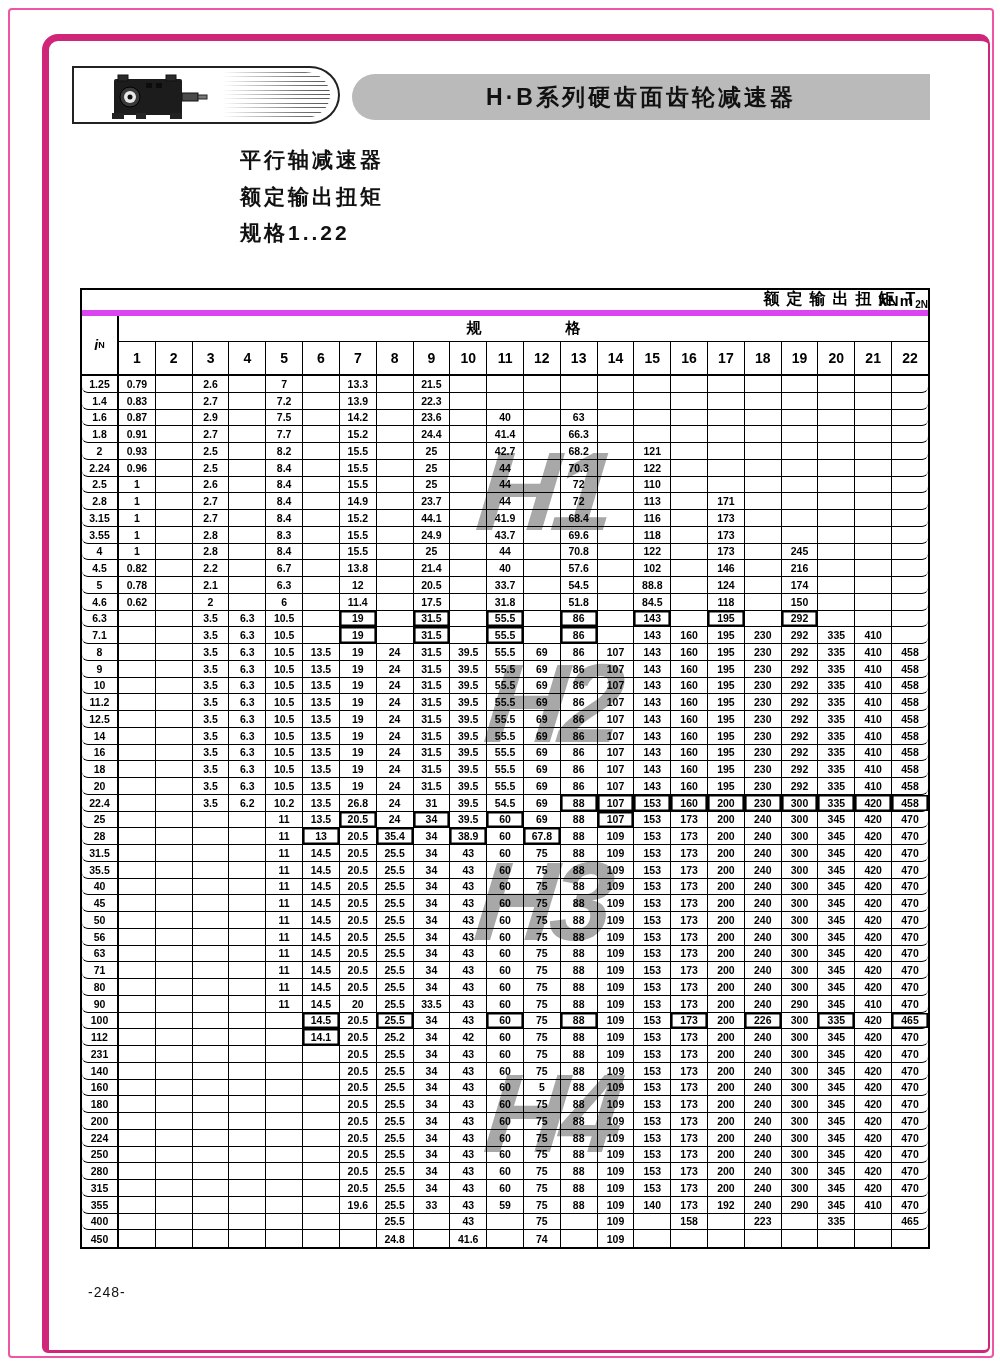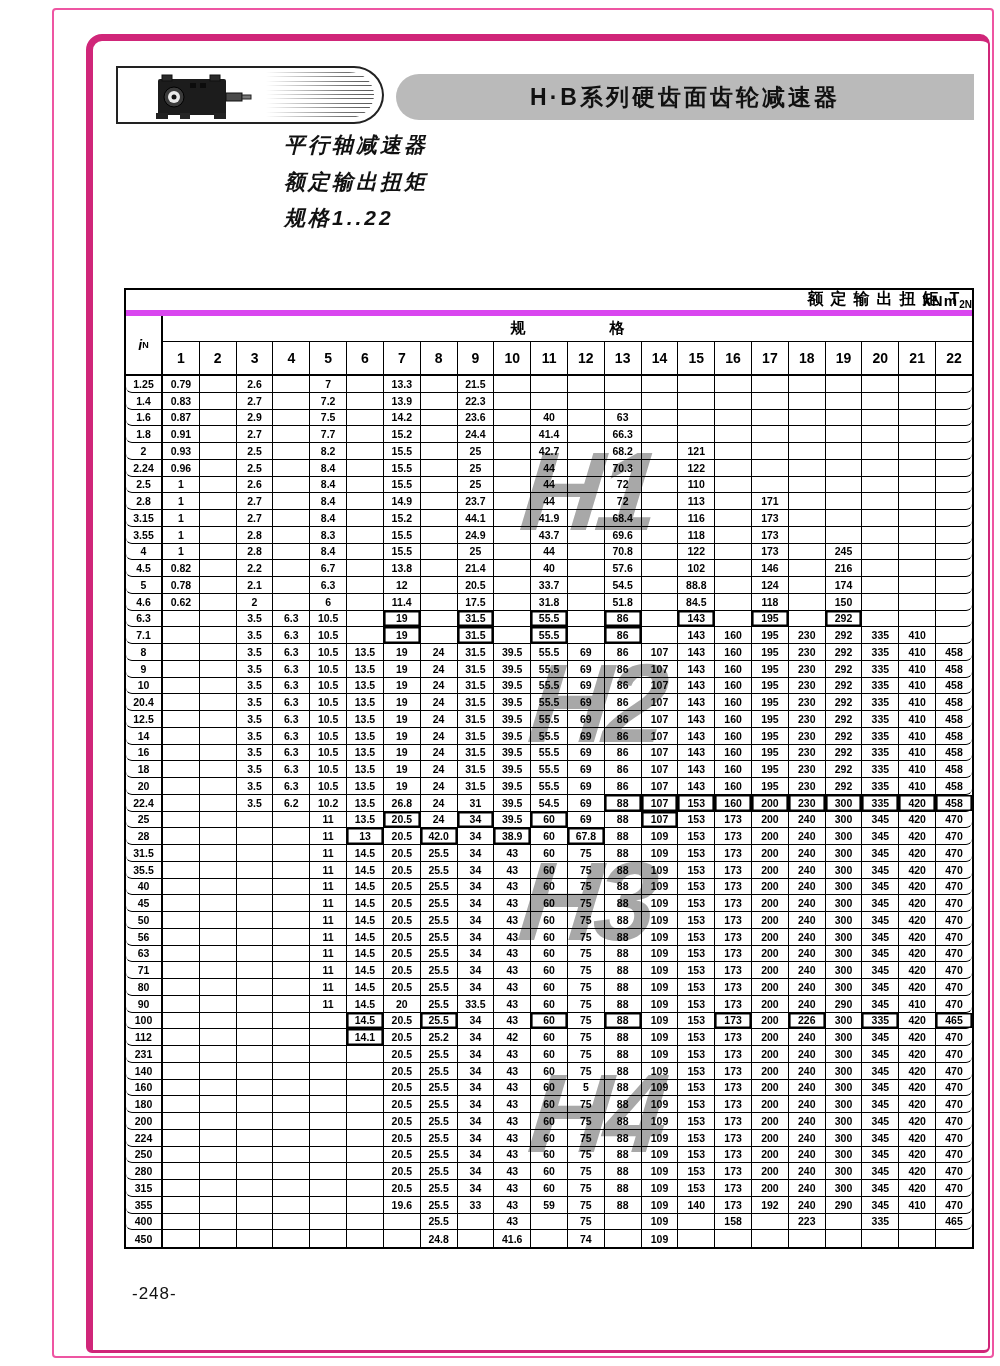--- a/index.html
+++ b/index.html
@@ -1,21 +1,21 @@
 <!DOCTYPE html>
 <html><head>
 <meta charset="utf-8">
 <style>
   * { box-sizing: border-box; margin: 0; padding: 0; }
   html,body { width:1000px; height:1366px; }
   body {
     font-family: "Liberation Sans", sans-serif;
     background:#ffffff; position:relative; overflow:hidden;
   }
-  .page { position:absolute; inset:0; background:#fff;margin-left:44px; }
+  .page { position:absolute; inset:0; background:#fff; }
 
   
   .frame-outer { position:absolute; left:8px; top:8px; right:6px; bottom:8px;
     border:2px solid #ee55a2; border-radius:4px; pointer-events:none; z-index:5;}
   .frame-inner { position:absolute; left:42px; top:34px; right:10px; bottom:13px;
     border-left:7px solid #d02679; border-top:7px solid #d02679;
     border-right:2px solid #d02679; border-bottom:3px solid #d02679;
     border-radius:16px 10px 6px 6px; pointer-events:none; z-index:5;}
 
   
@@ -28,21 +28,21 @@
     background:repeating-linear-gradient(180deg,#555 0 1px,transparent 1px 4.4px);
     border-radius:0 26px 26px 0 / 0 24px 24px 0;}
   .stripes::before { content:""; position:absolute; inset:0;
     background:linear-gradient(90deg,#fff 0%,rgba(255,255,255,.2) 70%,rgba(255,255,255,0) 100%);}
   .banner { position:absolute; left:280px; top:8px; width:578px; height:46px;
     background:#bababa; border-radius:23px 0 0 23px / 23px 0 0 23px;
     display:flex; align-items:center; justify-content:center;}
   .banner span { font-size:23px; font-weight:bold; color:#111; letter-spacing:3px; }
 
   
-  .intro { position:absolute; left:240px; top:127px; z-index:2;font-style:italic; }
+  .intro { position:absolute; left:240px; top:142px; z-index:2; }
   .intro div { font-size:21px; font-weight:600; color:#111;
     letter-spacing:3px; line-height:36.5px; }
 
   
   .wm { position:absolute; z-index:1; color:#a8a8a8; font-weight:bold; font-style:italic;
     font-size:112px; line-height:108px; transform:skewX(-6deg); letter-spacing:-6px;}
   .wm1 { left:478px; top:438px; }
   .wm2 { left:486px; top:650px; }
   .wm3 { left:476px; top:848px; }
   .wm4 { left:486px; top:1060px; }
@@ -75,21 +75,21 @@
   .trow { display:flex; height:16.75px; border-bottom:1px solid #000;border-radius:6px; }
   .trow:last-child { border-bottom:none; }
   .lc { width:37px; border-right:2px solid #000; font-size:10.5px; font-weight:bold;
     display:flex; align-items:center; justify-content:center; }
   .dc { flex:1; border-right:1px solid #000; font-size:10.5px; font-weight:bold;
     display:flex; align-items:center; justify-content:center; overflow:hidden; }
   .dc:last-child { border-right:none; }
   .bcell { box-shadow: inset 0 0 0 1.6px #000; }
 
   
-  .pagenum { position:absolute; left:88px; top:1284px; font-size:17px;
+  .pagenum { position:absolute; left:88px; top:1284px; font-size:14px;
     letter-spacing:1px; color:#111; z-index:2;}
 </style>
 </head>
 <body>
 
 <div class="page">
 
   <div class="frame-outer"></div>
   <div class="frame-inner"></div>
 
@@ -641,21 +641,21 @@
           <div class="dc">143</div>
           <div class="dc">160</div>
           <div class="dc">195</div>
           <div class="dc">230</div>
           <div class="dc">292</div>
           <div class="dc">335</div>
           <div class="dc">410</div>
           <div class="dc">458</div>
         </div>
         <div class="trow">
-          <div class="lc">20.4</div>
+          <div class="lc">11.2</div>
           <div class="dc"></div>
           <div class="dc"></div>
           <div class="dc">3.5</div>
           <div class="dc">6.3</div>
           <div class="dc">10.5</div>
           <div class="dc">13.5</div>
           <div class="dc">19</div>
           <div class="dc">24</div>
           <div class="dc">31.5</div>
           <div class="dc">39.5</div>
@@ -849,21 +849,21 @@
         </div>
         <div class="trow">
           <div class="lc">28</div>
           <div class="dc"></div>
           <div class="dc"></div>
           <div class="dc"></div>
           <div class="dc"></div>
           <div class="dc">11</div>
           <div class="dc bcell">13</div>
           <div class="dc">20.5</div>
-          <div class="dc bcell">42.0</div>
+          <div class="dc bcell">35.4</div>
           <div class="dc">34</div>
           <div class="dc bcell">38.9</div>
           <div class="dc">60</div>
           <div class="dc bcell">67.8</div>
           <div class="dc">88</div>
           <div class="dc">109</div>
           <div class="dc">153</div>
           <div class="dc">173</div>
           <div class="dc">200</div>
           <div class="dc">240</div>

